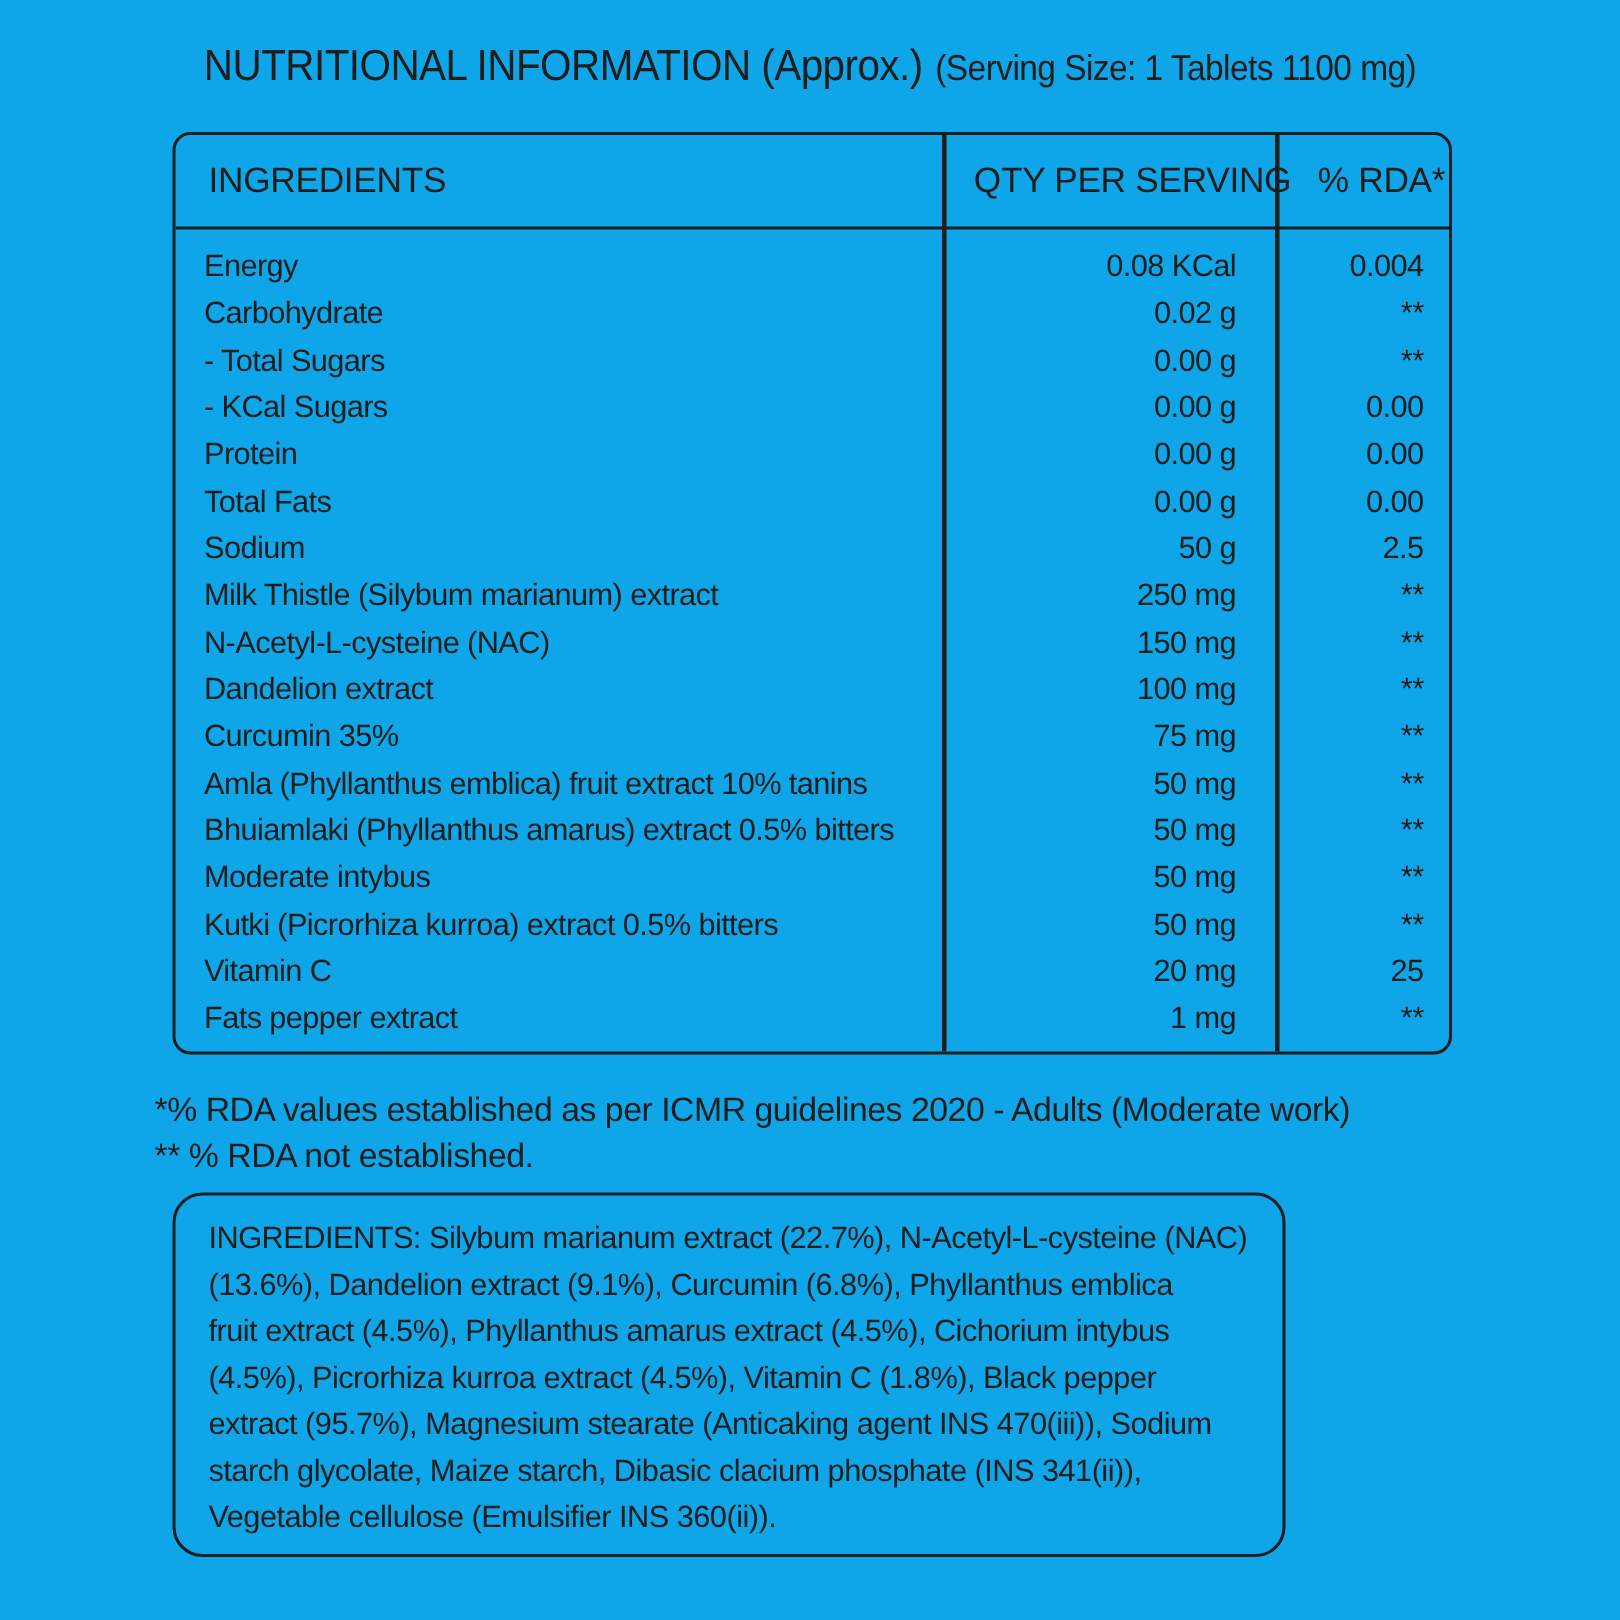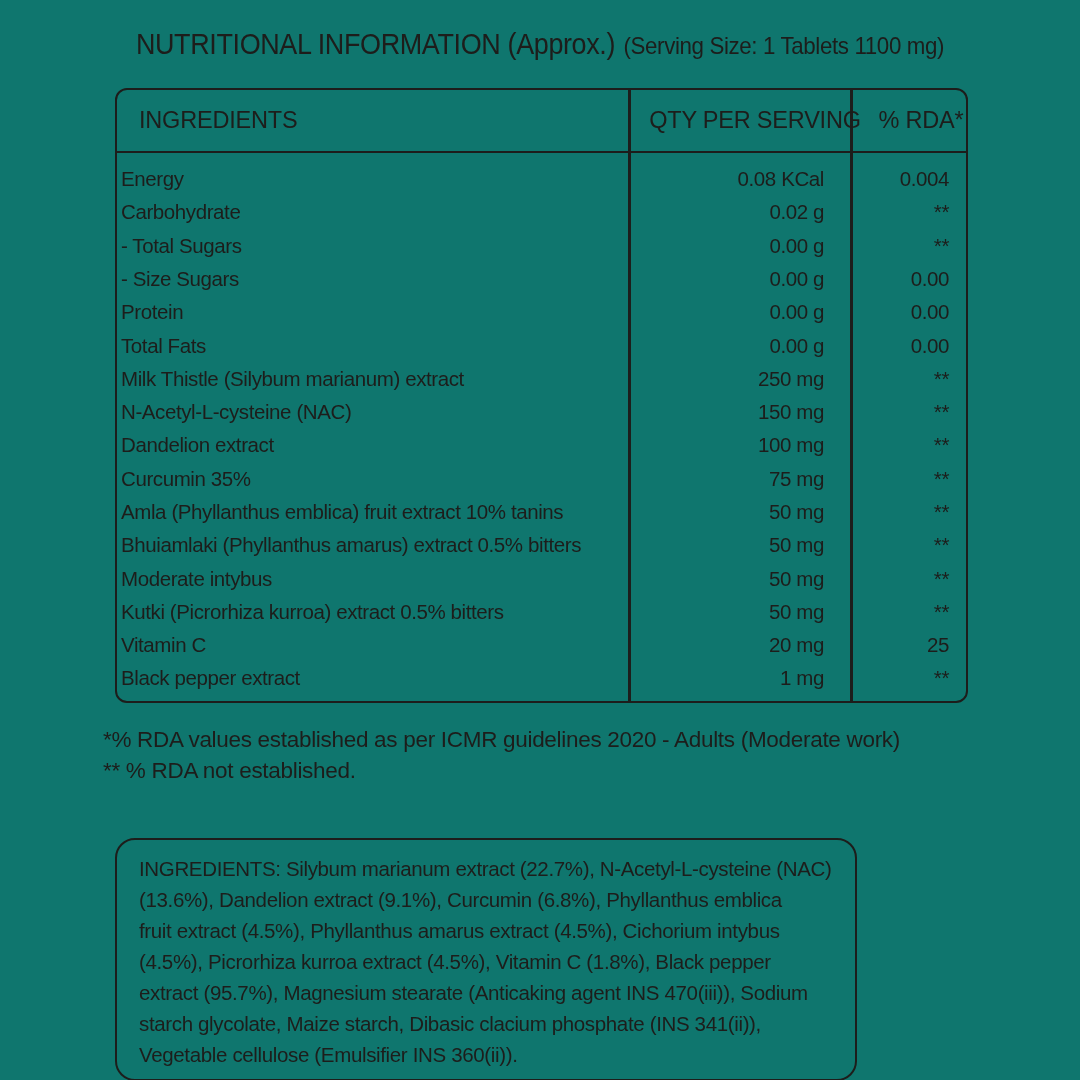--- a/index.html
+++ b/index.html
@@ -1,21 +1,21 @@
 <!DOCTYPE html>
 <html><head>
 <meta charset="utf-8">
 <style>
   html, body { margin: 0; padding: 0; background: #ffffff; }
   * { box-sizing: border-box; }
   #page {
     position: relative;
     width: 1080px;
     height: 1080px;
-    background: #0f766e;
+    background: #0ea5e9;
     font-family: "Liberation Sans", sans-serif;
     color: #1d1d1b;
     overflow: hidden;
   }
 
   
   .title-row {
     position: absolute;
     left: 0; top: 28px;
     width: 1080px;
@@ -63,21 +63,21 @@
 
   .tbody {
     position: absolute;
     left: 0; top: 65.5px; right: 0; bottom: 0;
     display: flex;
     flex-direction: column;
     padding: 7px 0 6px 0;
   }
   .tr { flex: 1; display: flex; align-items: center; }
   .td { font-size: 20.5px; letter-spacing: -0.4px; }
-  .td.name { width: 511px; padding-left: 4px; white-space: nowrap; }
+  .td.name { width: 511px; padding-left: 19px; white-space: nowrap; }
   .td.qty  { width: 222px; text-align: right; padding-right: 26px; white-space: nowrap; }
   .td.rda  { flex: 1; text-align: right; padding-right: 17px; white-space: nowrap; }
 
   
   .footnotes {
     position: absolute;
     left: 103px; top: 724px;
     font-size: 22.5px;
     letter-spacing: -0.3px;
     line-height: 31px;
@@ -85,21 +85,20 @@
   }
 
   
   .ing-box {
     position: absolute;
     left: 115px; top: 795px;
     width: 742px; height: 243px;
     border: 2.5px solid #1d1d1b;
     border-radius: 20px;
     padding: 13px 18px 0 22px;
-    margin-top: 43px;
   }
   .ing-line {
     font-size: 20.5px;
     letter-spacing: -0.35px;
     line-height: 31px;
     white-space: nowrap;
   }
 </style>
 </head>
 <body>
@@ -131,33 +130,38 @@
         <div class="td name">Carbohydrate</div>
         <div class="td qty">0.02 g</div>
         <div class="td rda">**</div>
       </div>
       <div class="tr">
         <div class="td name">- Total Sugars</div>
         <div class="td qty">0.00 g</div>
         <div class="td rda">**</div>
       </div>
       <div class="tr">
-        <div class="td name">- Size Sugars</div>
+        <div class="td name">- KCal Sugars</div>
         <div class="td qty">0.00 g</div>
         <div class="td rda">0.00</div>
       </div>
       <div class="tr">
         <div class="td name">Protein</div>
         <div class="td qty">0.00 g</div>
         <div class="td rda">0.00</div>
       </div>
       <div class="tr">
         <div class="td name">Total Fats</div>
         <div class="td qty">0.00 g</div>
         <div class="td rda">0.00</div>
+      </div>
+      <div class="tr">
+        <div class="td name">Sodium</div>
+        <div class="td qty">50 g</div>
+        <div class="td rda">2.5</div>
       </div>
       <div class="tr">
         <div class="td name">Milk Thistle (Silybum marianum) extract</div>
         <div class="td qty">250 mg</div>
         <div class="td rda">**</div>
       </div>
       <div class="tr">
         <div class="td name">N-Acetyl-L-cysteine (NAC)</div>
         <div class="td qty">150 mg</div>
         <div class="td rda">**</div>
@@ -191,21 +195,21 @@
         <div class="td name">Kutki (Picrorhiza kurroa) extract 0.5% bitters</div>
         <div class="td qty">50 mg</div>
         <div class="td rda">**</div>
       </div>
       <div class="tr">
         <div class="td name">Vitamin C</div>
         <div class="td qty">20 mg</div>
         <div class="td rda">25</div>
       </div>
       <div class="tr">
-        <div class="td name">Black pepper extract</div>
+        <div class="td name">Fats pepper extract</div>
         <div class="td qty">1 mg</div>
         <div class="td rda">**</div>
       </div>
     </div>
   </div>
 
   <div class="footnotes">
     <div>*% RDA values established as per ICMR guidelines 2020 - Adults (Moderate work)</div>
     <div>** % RDA not established.</div>
   </div>

